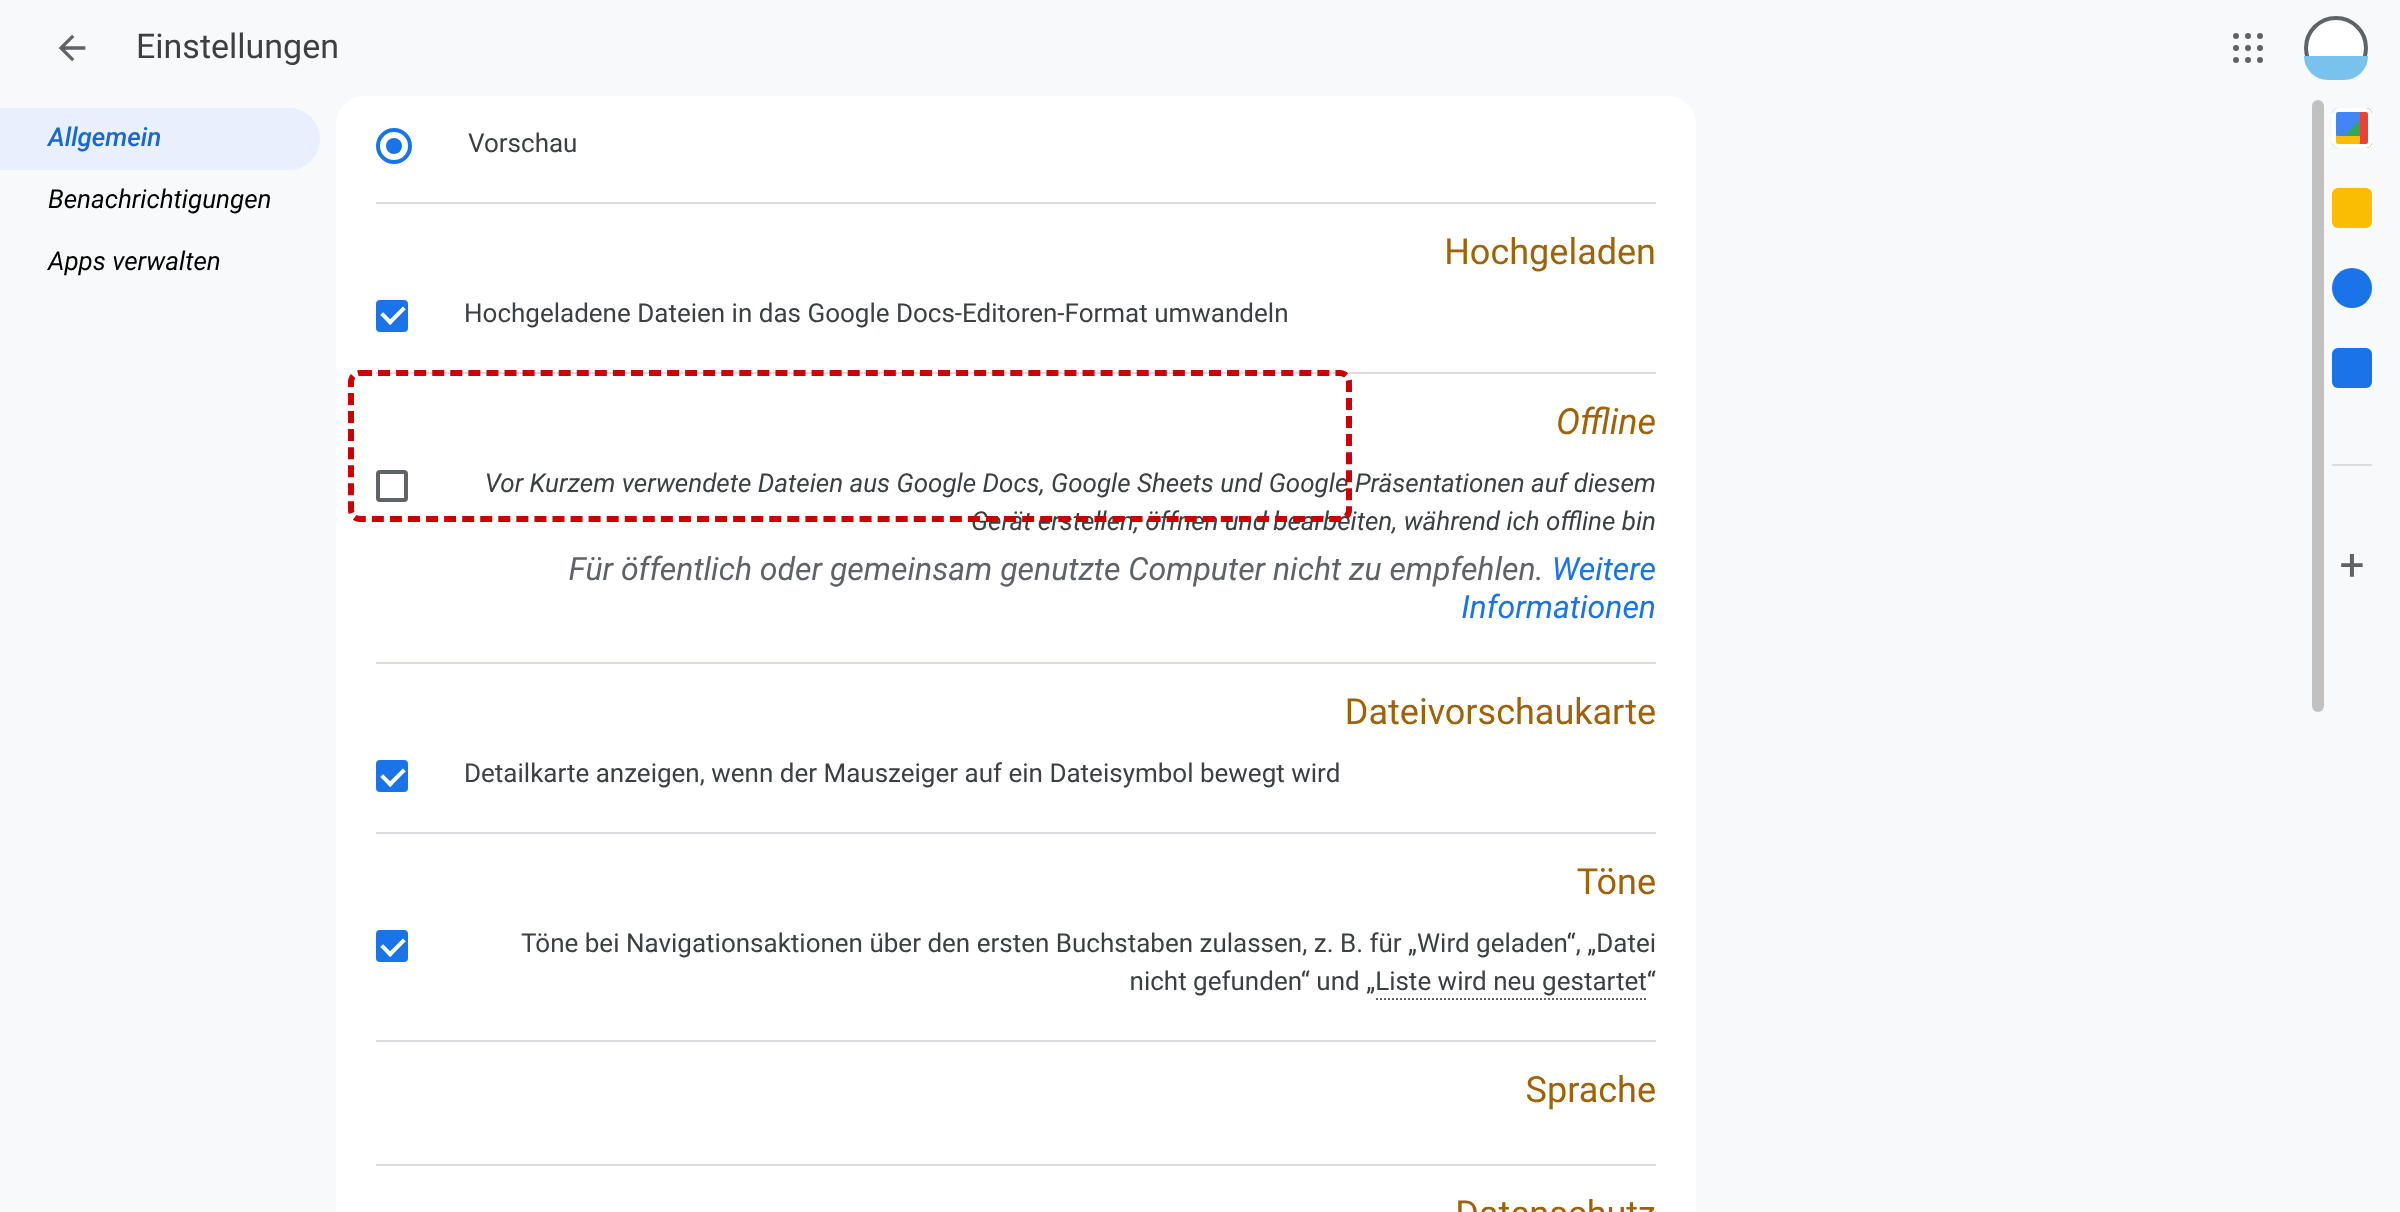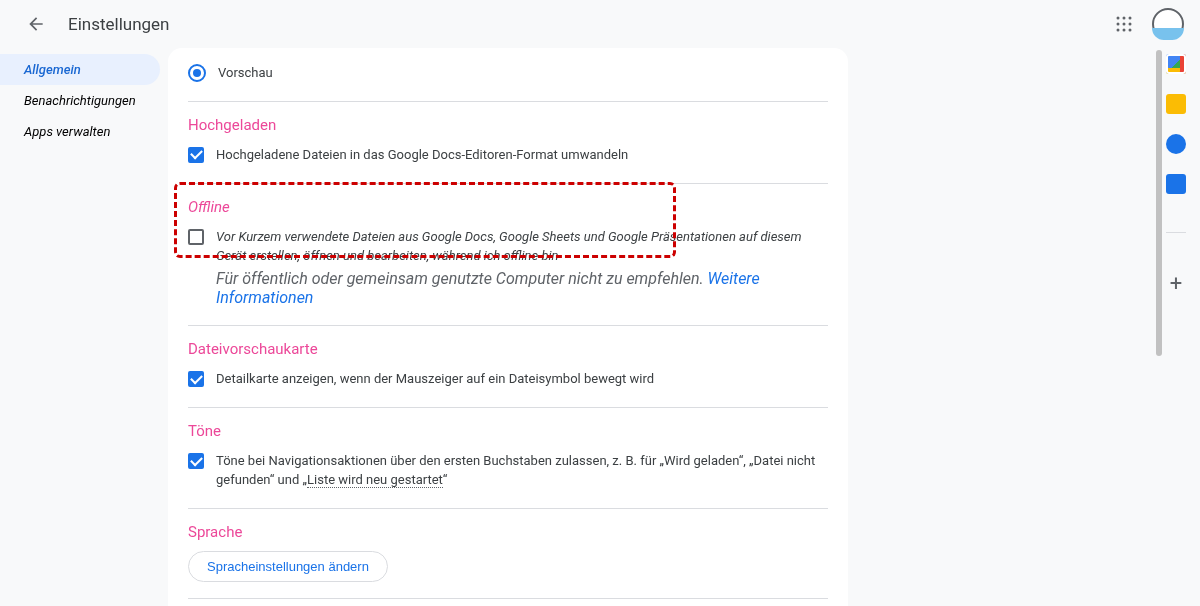--- a/index.html
+++ b/index.html
@@ -18,22 +18,22 @@
   .container { display: flex; height: calc(606px - 48px); }
   .sidebar { width: 160px; padding-top: 6px; font-style: italic; }
   .nav-item { padding: 8px 24px; font-size: 13px; color: #000000; border-radius: 0 16px 16px 0; cursor: pointer; }
   .nav-item.active { background: #e8f0fe; color: #1967d2; font-weight: 500; }
 
   .main-wrap { flex: 1; display: flex; }
   .content { width: 680px; background: #fff; border-radius: 14px 14px 0 0; margin-left: 8px; padding: 0 20px; overflow: hidden; position: relative; }
   .content-inner { padding-top: 0; }
   .section { border-top: 1px solid #dadce0; padding: 14px 0 16px; }
   .section:first-child { border-top: none; padding-top: 8px; }
-  .section-title { font-size: 15px; color: #ec4899; margin-bottom: 10px; }
-  .row { display: flex; align-items: flex-start; gap: 12px; padding: 2px 0; }
+  .section-title { font-size: 18px; color: #a16207; margin-bottom: 10px; text-align: right; }
+  .row { display: flex; align-items: flex-start; gap: 28px; padding: 2px 0; text-align: right; }
   .row-text { font-size: 13px; color: #3c4043; line-height: 1.45; }
   .row-sub { font-size: 16px; color: #5f6368; margin-top: 4px; }
   .link { color: #1a73e8; text-decoration: none; }
   .dotted { border-bottom: 1px dotted #5f6368; }
 
   .radio { width: 18px; height: 18px; border: 2px solid #1a73e8; border-radius: 50%; display: inline-flex; align-items: center; justify-content: center; flex-shrink: 0; }
   .radio.checked::after { content: ""; width: 8px; height: 8px; background: #1a73e8; border-radius: 50%; }
   .checkbox { width: 16px; height: 16px; border: 2px solid #5f6368; border-radius: 2px; display: inline-flex; align-items: center; justify-content: center; flex-shrink: 0; margin-top: 1px; }
   .checkbox.checked { background: #1a73e8; border-color: #1a73e8; }
   .checkbox.checked::after { content: ""; width: 9px; height: 5px; border-left: 2px solid #fff; border-bottom: 2px solid #fff; transform: rotate(-45deg) translate(1px,-1px); }
@@ -131,21 +131,20 @@
           <div class="row">
             <span class="checkbox checked"></span>
             <span class="row-text">
               <span>Töne bei Navigationsaktionen über den ersten Buchstaben zulassen, z. B. für „Wird geladen“, „Datei nicht gefunden“ und „</span><span class="dotted">Liste wird neu gestartet</span><span>“</span>
             </span>
           </div>
         </div>
 
         <div class="section">
           <div class="section-title">Sprache</div>
-          <button class="outlined-btn">Spracheinstellungen ändern</button>
         </div>
 
         <div class="section" style="border-bottom:none;">
           <div class="section-title">Datenschutz</div>
 
         </div>
 
       </div>
     </div>
 

